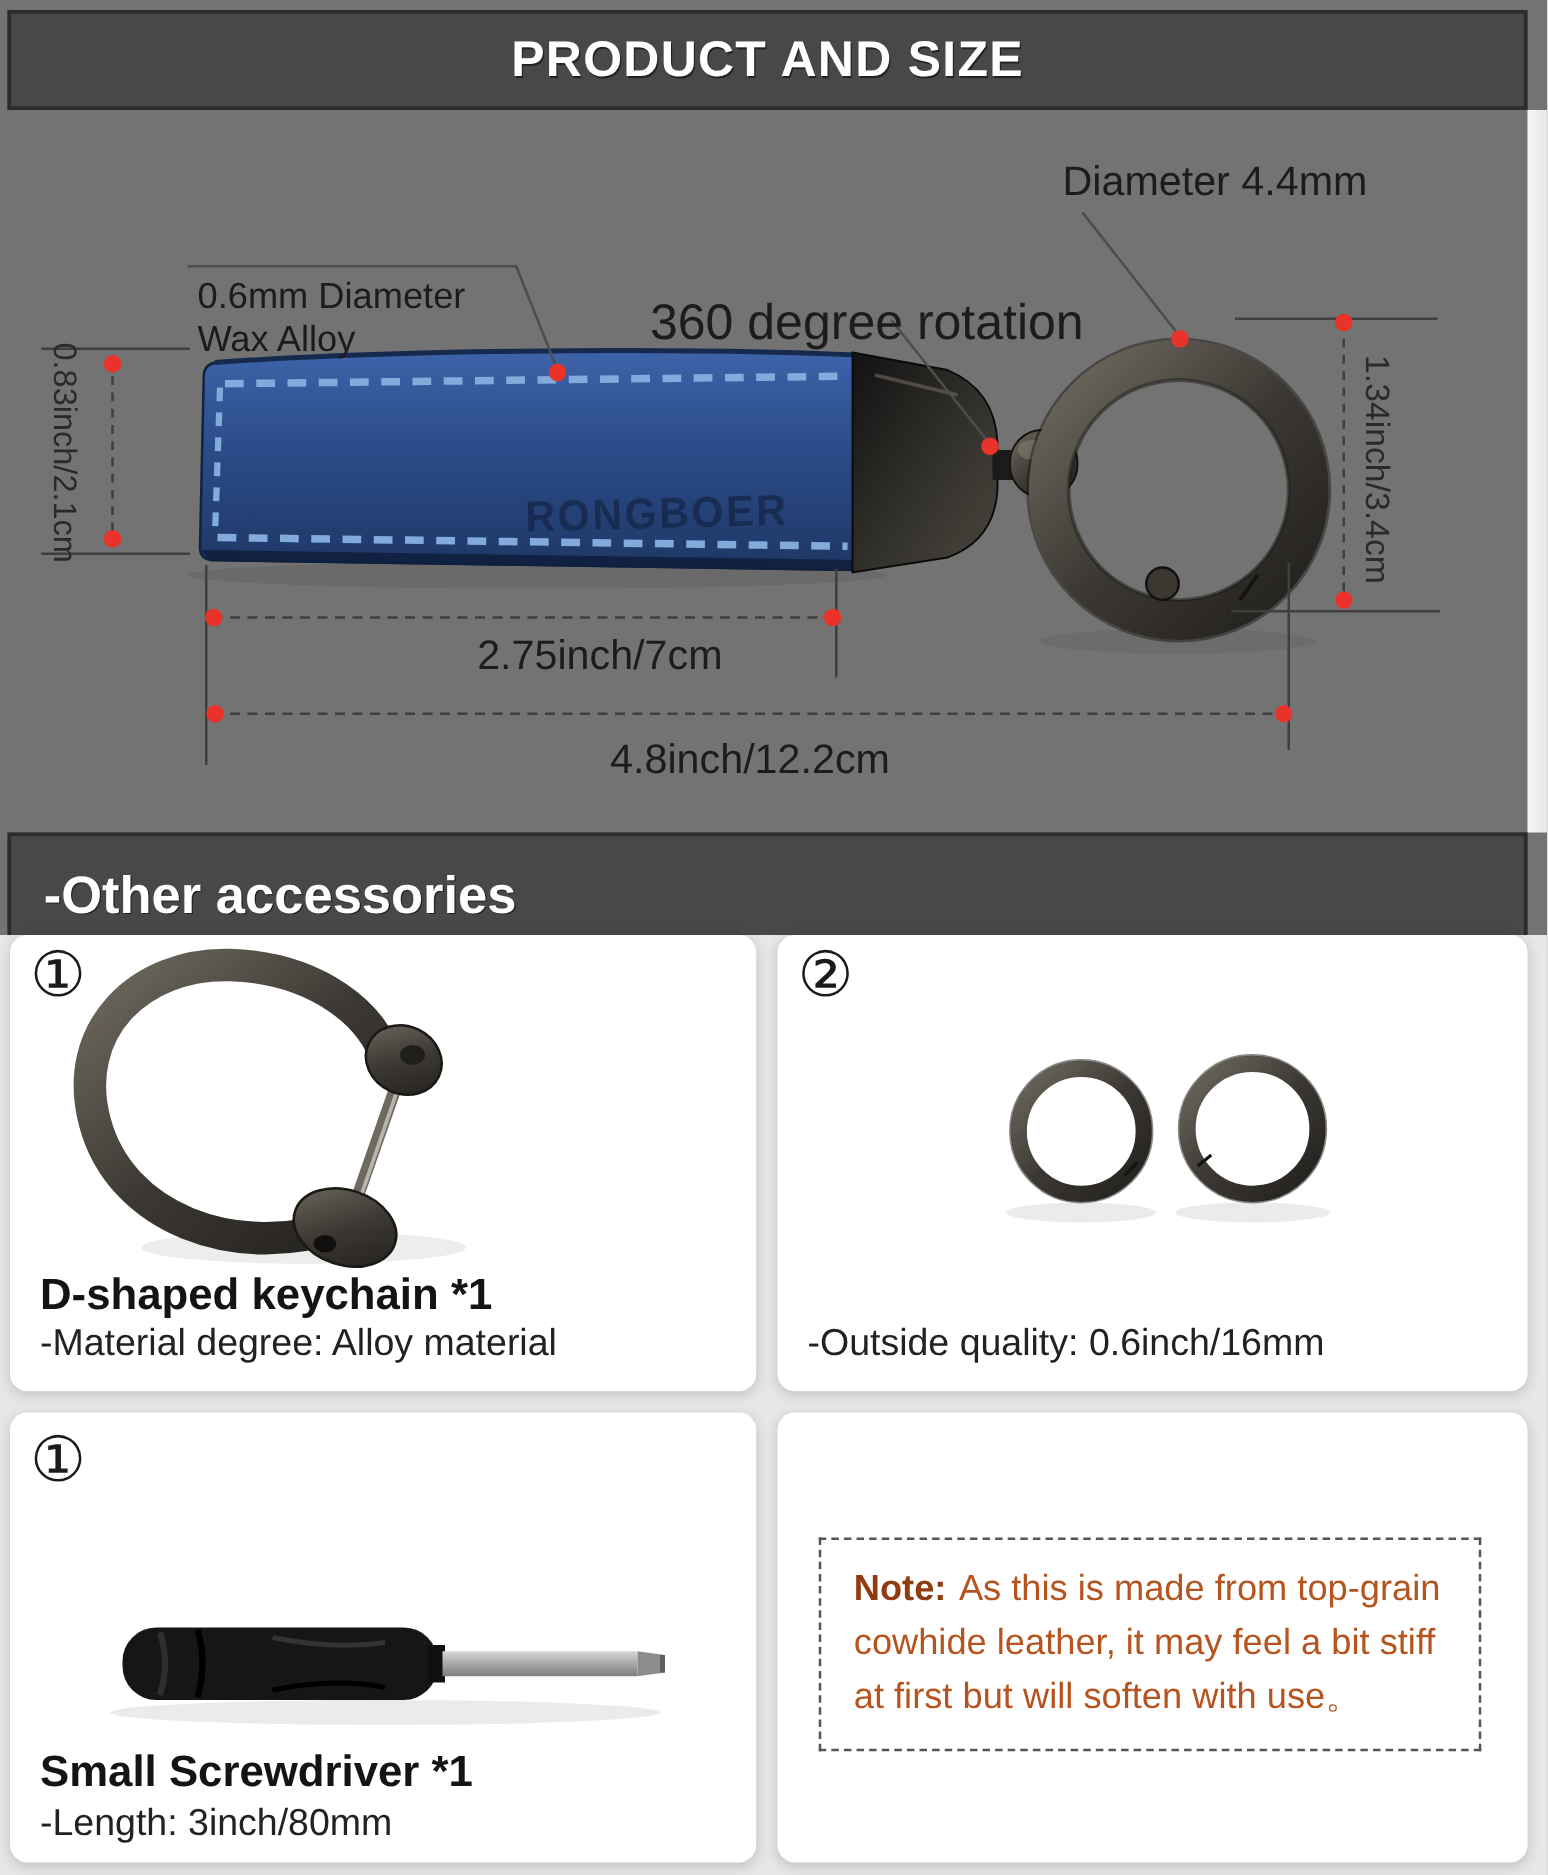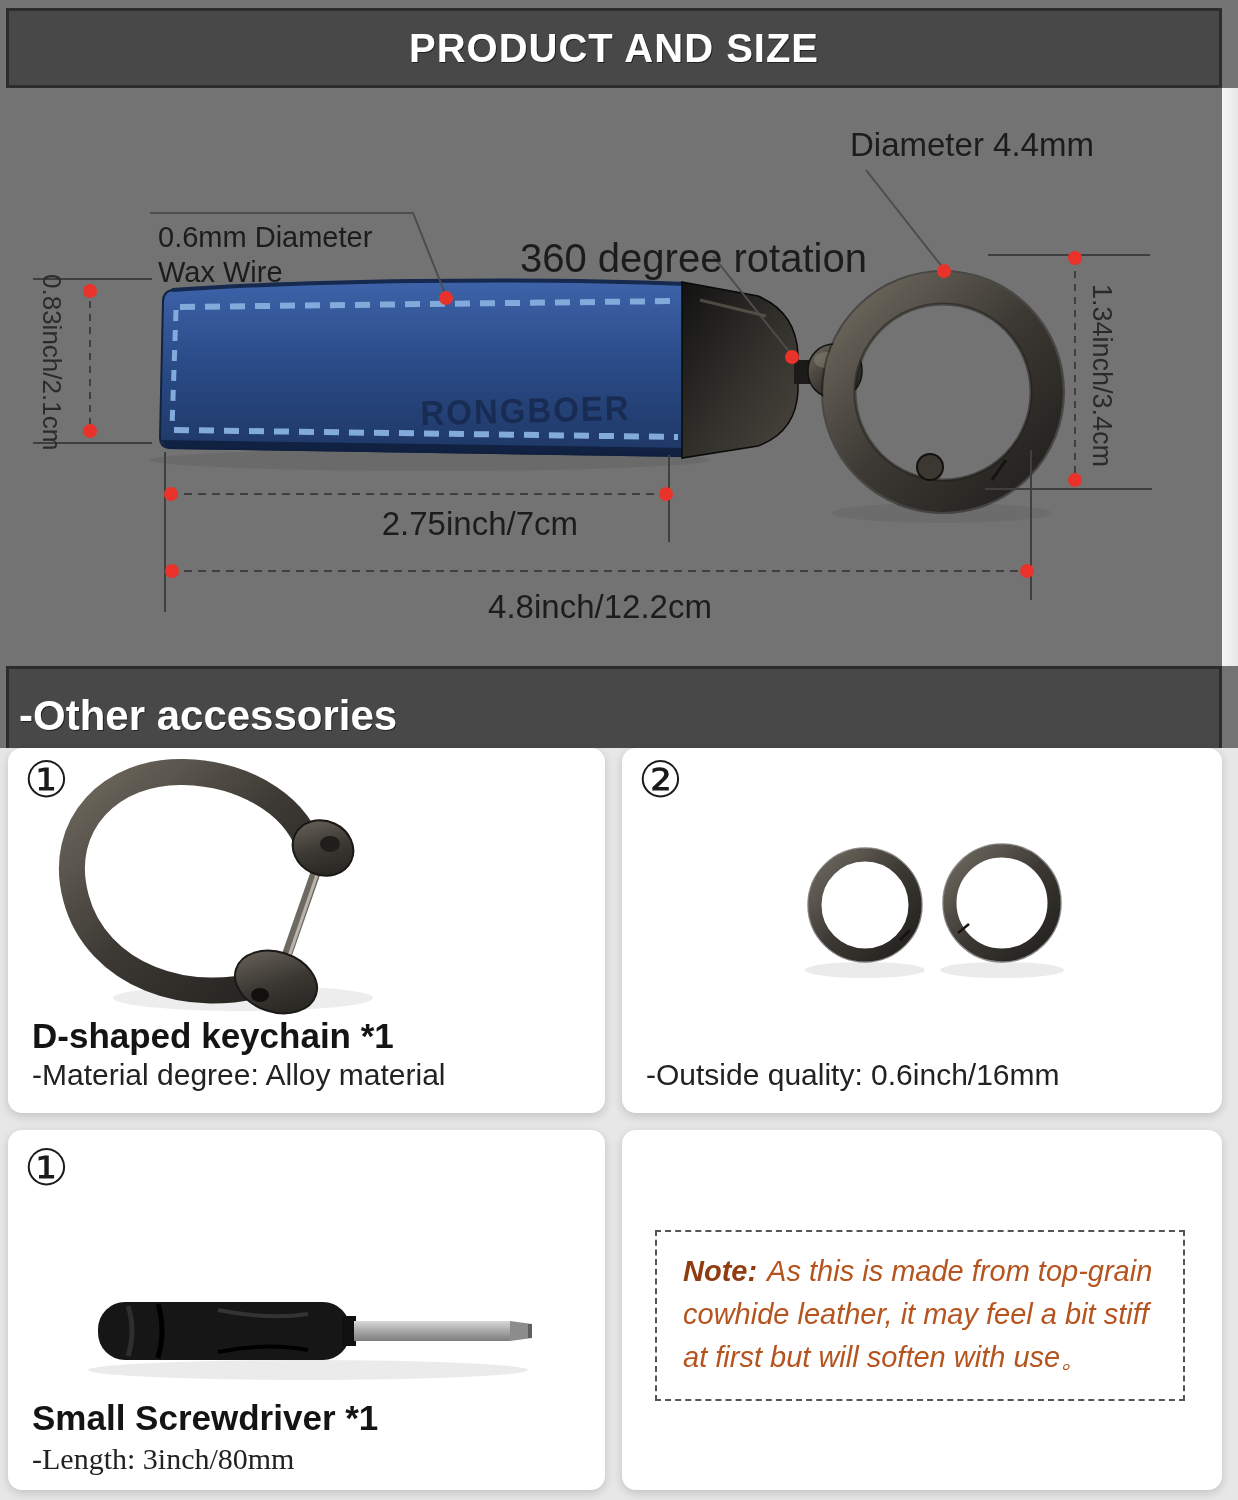--- a/index.html
+++ b/index.html
@@ -3,21 +3,21 @@
 <meta charset="utf-8">
 <style>
   html,body{margin:0;padding:0;background:#fff;}
   .page{position:relative;width:1238px;height:1500px;background:#737373;overflow:hidden;
         font-family:"Liberation Sans",sans-serif;color:#1c1c1c;}
   .banner{position:absolute;background:#484848;border:3px solid #2c2c2c;box-sizing:border-box;
           color:#fff;font-weight:bold;display:flex;align-items:center;}
   .banner1{left:6px;top:8px;width:1216px;height:80px;justify-content:center;
            font-size:40px;letter-spacing:1px;text-shadow:1px 1px 0 #222;}
   .banner2{left:6px;top:666px;width:1216px;height:100px;justify-content:flex-start;
-           padding-left:10px;font-size:42px;text-shadow:1px 1px 0 #222;}
+           padding-left:26px;font-size:42px;text-shadow:1px 1px 0 #222;}
   .right-gutter{position:absolute;left:1222px;top:88px;width:16px;height:578px;
                 background:linear-gradient(to right,#f6f6f6,#e7e7e7);}
   .stage{position:absolute;left:0;top:88px;width:1238px;height:578px;}
   .stage svg.main{position:absolute;left:0;top:0;}
   .ann{position:absolute;color:#1c1c1c;}
   .ann-wire{left:158px;top:132px;font-size:29px;line-height:35px;}
   .ann-rot{left:520px;top:127px;font-size:40px;margin-top:21px;}
   .ann-dia{left:850px;top:38px;font-size:33px;}
   .dim-label-v{position:absolute;writing-mode:vertical-rl;color:#2a2a2a;display:flex;
                align-items:center;justify-content:center;}
@@ -27,26 +27,26 @@
   .dim-275{left:258px;top:417px;width:320px;text-align:right;}
   .dim-48{left:440px;top:500px;width:320px;}
   .brand{position:absolute;left:418px;top:304px;width:215px;text-align:center;
          font-size:33px;font-weight:bold;letter-spacing:2px;color:#17294e;
          transform:rotate(-1.5deg) scaleY(1.05);opacity:.85;}
   .cards-bg{position:absolute;left:0;top:748px;width:1238px;height:752px;background:#e7e7e7;}
   .card{position:absolute;background:#fff;border-radius:14px;box-shadow:0 3px 10px rgba(0,0,0,.16);}
   .card1{left:8px;top:748px;width:597px;height:365px;}
   .card2{left:622px;top:748px;width:600px;height:365px;}
   .card3{left:8px;top:1130px;width:597px;height:360px;}
-  .card4{left:622px;top:1130px;width:600px;height:360px;font-style:italic;}
+  .card4{left:622px;top:1130px;width:600px;height:360px;}
   .badge{position:absolute;left:16px;top:2px;font-size:50px;color:#1a1a1a;line-height:60px;}
   .card-title{position:absolute;left:24px;top:268px;font-size:35px;font-weight:bold;color:#141414;white-space:nowrap;}
   .card-sub{position:absolute;left:24px;top:310px;font-size:30px;color:#222;white-space:nowrap;}
   .card3 .card-title{top:268px;}
-  .card3 .card-sub{top:312px;font-family:Liberation Serif, serif;}
+  .card3 .card-sub{top:312px;}
   .card-img{position:absolute;left:0;top:0;width:100%;height:100%;}
   .notebox{position:absolute;left:33px;top:100px;width:530px;border:2px dashed #555;
            padding:18px 20px 20px 26px;box-sizing:border-box;font-size:29px;line-height:43px;
            color:#b5541e;}
   .note-label{font-weight:bold;color:#8f3c10;margin-right:10px;}
 </style>
 </head>
 <body>
 
 <div class="page">
@@ -143,21 +143,21 @@
         <circle cx="1075" cy="392" r="7"></circle>
         <circle cx="171" cy="406" r="7"></circle>
         <circle cx="666" cy="406" r="7"></circle>
         <circle cx="172" cy="483" r="7"></circle>
         <circle cx="1027" cy="483" r="7"></circle>
       </g>
     </svg>
 
     <div class="ann ann-wire">
       <span style="display:block">0.6mm Diameter</span>
-      <span style="display:block">Wax Wire</span>
+      <span style="display:block">Wax Alloy</span>
     </div>
     <div class="ann ann-rot">360 degree rotation</div>
     <div class="ann ann-dia">Diameter 4.4mm</div>
 
     <div class="dim-label-v dim-left">0.83inch/2.1cm</div>
     <div class="dim-label-v dim-right">1.34inch/3.4cm</div>
     <div class="dim-label-h dim-275">2.75inch/7cm</div>
     <div class="dim-label-h dim-48">4.8inch/12.2cm</div>
     <div class="brand">RONGBOER</div>
   </section>

